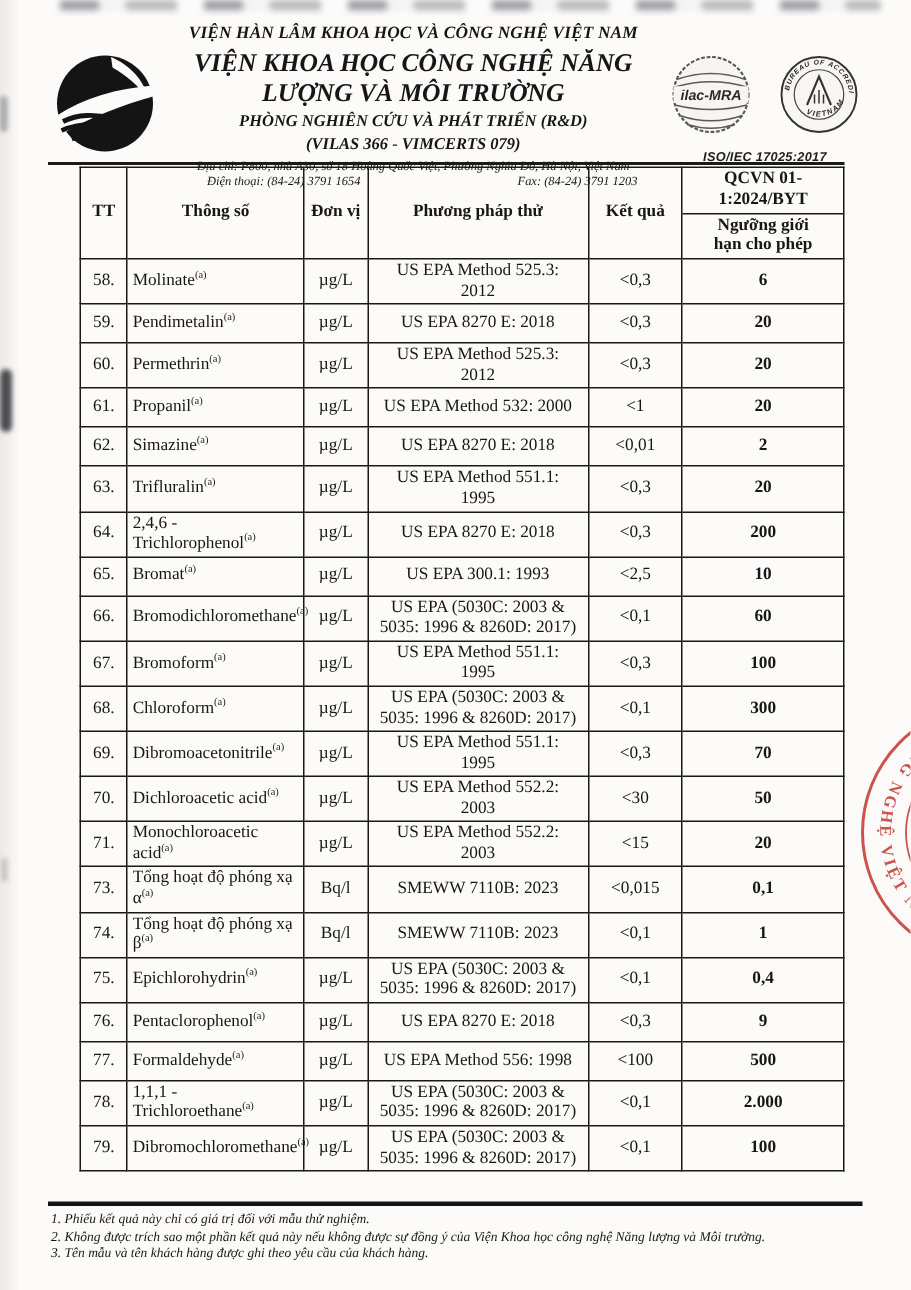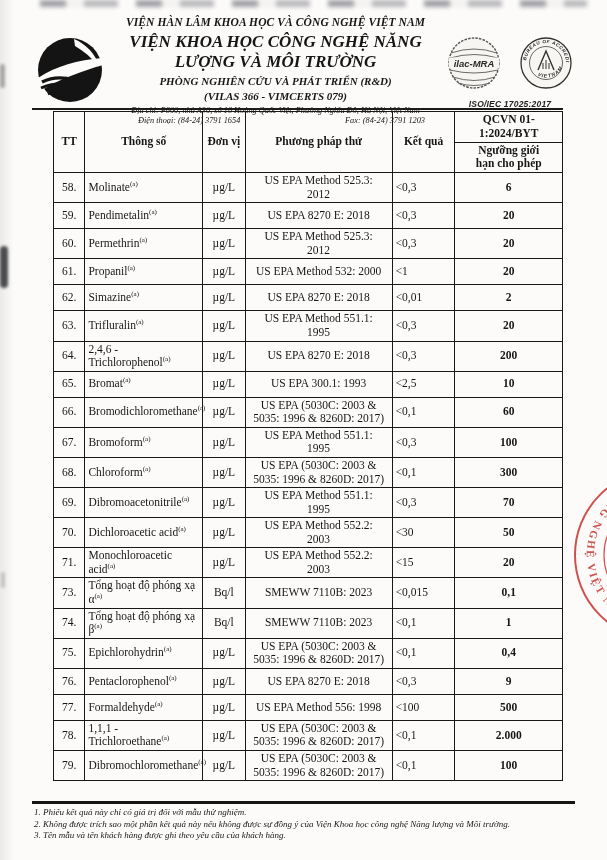--- a/index.html
+++ b/index.html
@@ -48,21 +48,21 @@
   .col-param{width:116px;}
   .col-unit{width:42px;}
   .col-method{width:145px;}
   .col-result{width:62px;}
   .col-limit{width:106px;}
   .results tbody td{height:23px;line-height:1.18;}
   .c-tt{text-align:center;}
   .c-param{text-align:left;padding-left:5px;white-space:pre-line;}
   .c-unit{text-align:center;}
   .c-method{text-align:center;white-space:pre-line;}
-  .c-result{margin-left:36px;}
+  .c-result{text-align:center;margin-left:36px;}
   .c-limit{text-align:center;font-weight:bold;}
   .results sup{font-size:7px;line-height:0;}
   th.limit-head{padding:0;height:55px;}
   .limit-head-inner{display:flex;flex-direction:column;height:100%;}
   .limit-head-top{flex:1 1 50%;display:flex;align-items:center;justify-content:center;
     border-bottom:1px solid #181818;padding:1px 4px;}
   .limit-head-bottom{flex:1 1 50%;display:flex;align-items:center;justify-content:center;padding:1px 20px;}
   
   .notes-rule{position:absolute;top:801px;left:32px;width:543px;height:3px;background:#151515;}
   .notes{position:absolute;top:807px;left:34px;right:28px;

